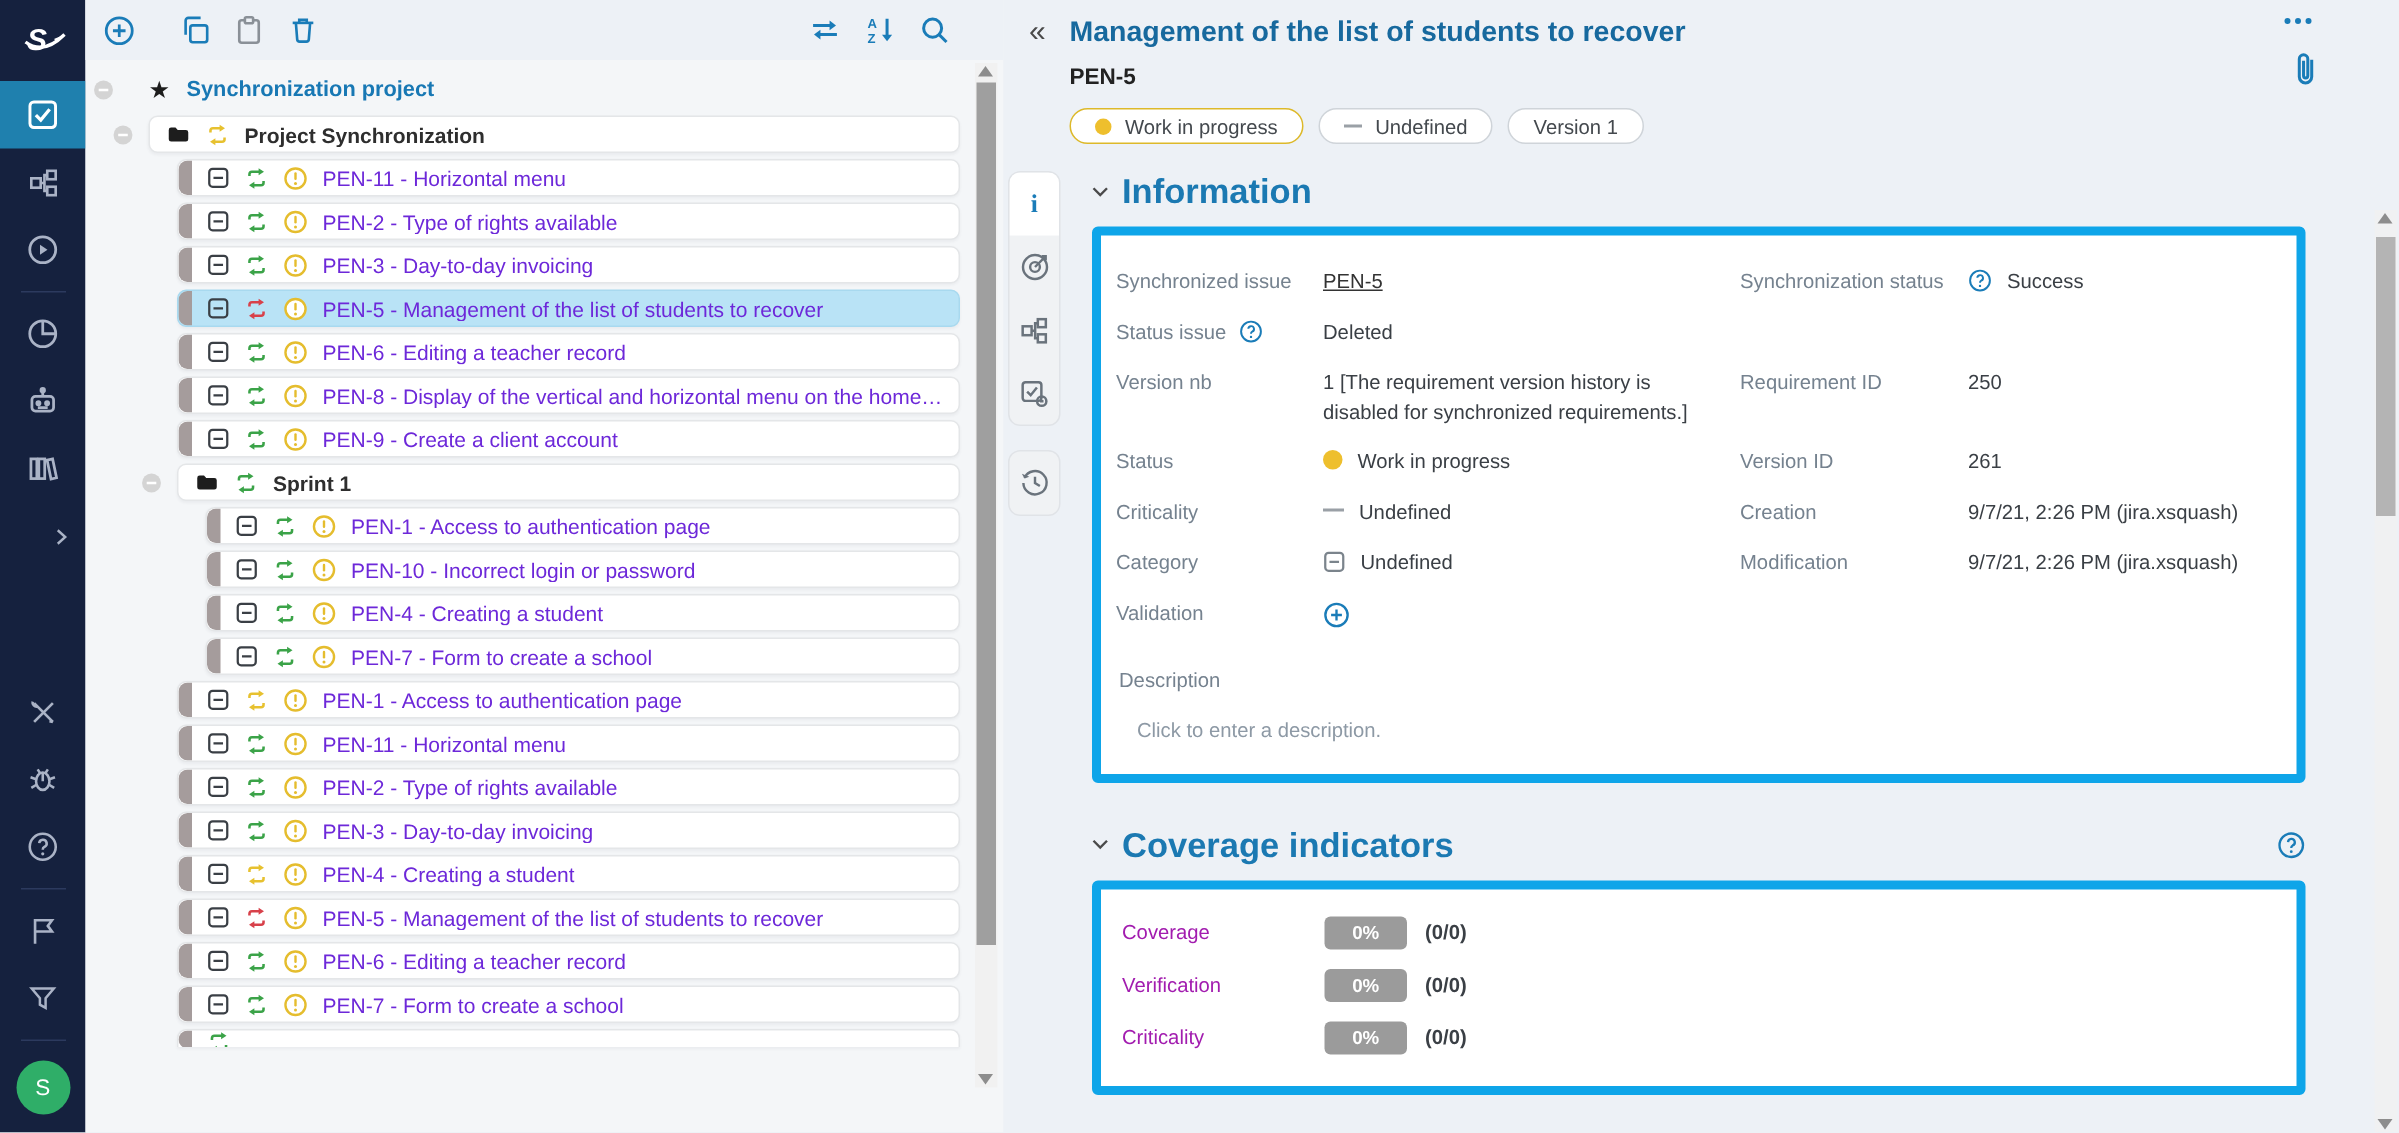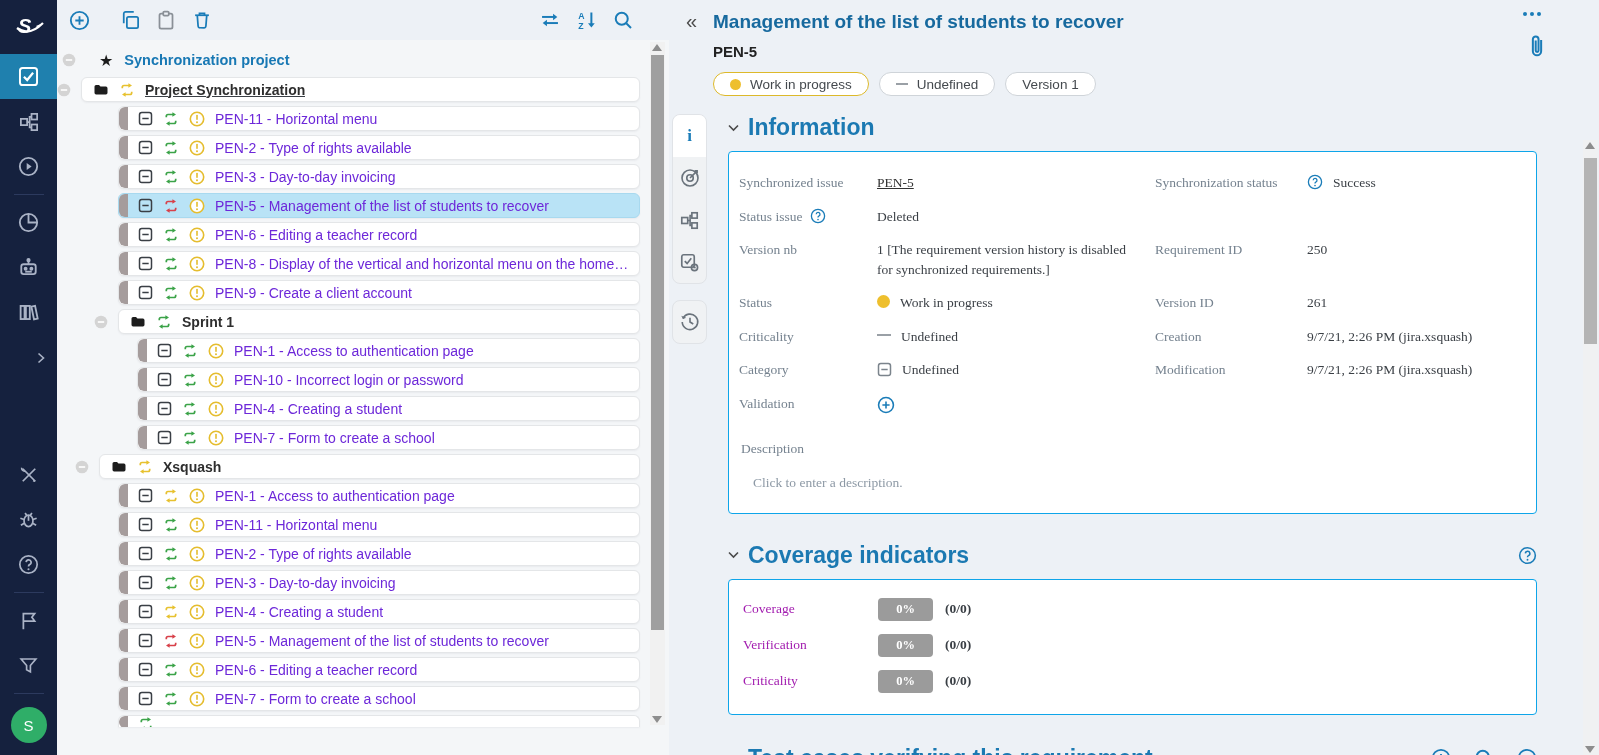--- a/index.html
+++ b/index.html
@@ -75,21 +75,21 @@
   .anchor-tab { height:42px; display:flex; align-items:center; justify-content:center; color:#6a737c; cursor:pointer; }
   .anchor-tab.active { background:#fff; color:#1a7cb8; }
   .info-i { font-size:17px; font-weight:700; font-family:"Liberation Serif", serif; }
 
   .content-col { flex:1; padding-right:62px; overflow:hidden; }
   .section-head { display:flex; align-items:center; gap:9px; margin-bottom:10px; color:#1b79b2; font-size:23px; font-weight:700; }
   .chev { color:#4a4a4a; }
   .section-head .spacer { flex:1; }
   .head-icon { color:#1a7cb8; cursor:pointer; margin-left:14px; }
 
-  .card { background:#fff; border:1px solid #0ea5e9; border-radius:4px;font-family:Liberation Serif, serif; }
+  .card { background:#fff; border:6px solid #0ea5e9; border-radius:4px; }
   .info-card { padding:14px 10px 22px; }
   .info-grid { display:grid; grid-template-columns:128px 268px 142px 1fr; column-gap:10px; }
   .cell { padding:7px 0; font-size:13.5px; display:flex; align-items:flex-start; line-height:1.45; }
   .cell.lbl { color:#75828f; }
   .cell.val { color:#3a3f45; }
   .cell.val.link span.txt { color:#333; text-decoration:underline; cursor:pointer; }
   .help-ic { color:#1a7cb8; margin:1px 0 0 8px; cursor:pointer; flex-shrink:0; }
   .help-ic.pre { margin:1px 10px 0 0; }
   .val-ic { margin-right:10px; margin-top:2px; flex-shrink:0; display:flex; align-items:center; }
   .val-ic .dot-marker { width:13px; height:13px; }
@@ -295,21 +295,21 @@
       <span class="collapse-btn">
           <svg width="14" height="14" viewBox="0 0 14 14">
             <circle cx="7" cy="7" r="6.3" fill="#d4d4d4"></circle>
             <path d="M3.8 7 H10.2" stroke="#fff" stroke-width="1.6"></path>
           </svg>
         </span>
       <span class="root-star">★</span>
       <span class="root-label">Synchronization project</span>
     </div>
     <div id="tree-container">
-        <div class="tree-row folder" style=" text-decoration: underline;">
+        <div class="tree-row folder" style="padding-left: 18px;">
           <span class="collapse-btn">
             <svg width="14" height="14" viewBox="0 0 14 14">
               <circle cx="7" cy="7" r="6.3" fill="#d4d4d4"></circle>
               <path d="M3.8 7 H10.2" stroke="#fff" stroke-width="1.6"></path>
             </svg>
           </span>
           <div class="tree-card folder-card">
             <span class="t-ic folder">
               <svg viewBox="0 0 16 16" width="16" height="16">
                 <path d="M1.5 4.6 q0-1.6 1.6-1.6 h2.9 l1.5 1.6 h5.4 q1.6 0 1.6 1.6 v4.6 q0 1.6-1.6 1.6 h-9.8 q-1.6 0-1.6-1.6z" fill="#1d1d1d"></path>
@@ -638,44 +638,20 @@
               </svg>
             </span>
             <span class="t-ic">
               <svg viewBox="0 0 16 16" width="16" height="16">
                 <circle cx="8" cy="8" r="6.7" fill="#fff" stroke="#e5bd2e" stroke-width="1.6"></circle>
                 <rect x="7.2" y="3.8" width="1.6" height="5.2" rx="0.8" fill="#e5bd2e"></rect>
                 <circle cx="8" cy="11.3" r="1" fill="#e5bd2e"></circle>
               </svg>
             </span>
             <span class="tree-label">PEN-7 - Form to create a school</span>
-          </div>
-        </div>
-        <div class="tree-row folder" style="padding-left: 18px;">
-          <span class="collapse-btn">
-            <svg width="14" height="14" viewBox="0 0 14 14">
-              <circle cx="7" cy="7" r="6.3" fill="#d4d4d4"></circle>
-              <path d="M3.8 7 H10.2" stroke="#fff" stroke-width="1.6"></path>
-            </svg>
-          </span>
-          <div class="tree-card folder-card">
-            <span class="t-ic folder">
-              <svg viewBox="0 0 16 16" width="16" height="16">
-                <path d="M1.5 4.6 q0-1.6 1.6-1.6 h2.9 l1.5 1.6 h5.4 q1.6 0 1.6 1.6 v4.6 q0 1.6-1.6 1.6 h-9.8 q-1.6 0-1.6-1.6z" fill="#1d1d1d"></path>
-              </svg>
-            </span>
-            <span class="t-ic sync-yellow">
-              <svg viewBox="0 0 16 16" width="16" height="16">
-                <path d="M3.3 6.3 V5.2 q0-1.7 1.7-1.7 h5.2" fill="none" stroke="currentColor" stroke-width="1.7"></path>
-                <path d="M9.4 1.2 l3.6 2.3 -3.6 2.3z" fill="currentColor"></path>
-                <path d="M12.7 9.7 V10.8 q0 1.7-1.7 1.7 H5.8" fill="none" stroke="currentColor" stroke-width="1.7"></path>
-                <path d="M6.6 10.2 L3 12.5 l3.6 2.3z" fill="currentColor"></path>
-              </svg>
-            </span>
-            <span class="tree-label">Xsquash</span>
           </div>
         </div>
         <div class="tree-row" style="padding-left: 61px;">
           <div class="tree-card">
             <span class="drag-handle"></span>
             <span class="t-ic">
               <svg viewBox="0 0 16 16" width="15" height="15">
                 <rect x="1.6" y="1.6" width="12.8" height="12.8" rx="2.4" fill="none" stroke="currentColor" stroke-width="1.6"></rect>
                 <path d="M4.6 8 H11.4" stroke="currentColor" stroke-width="1.6"></path>
               </svg>

